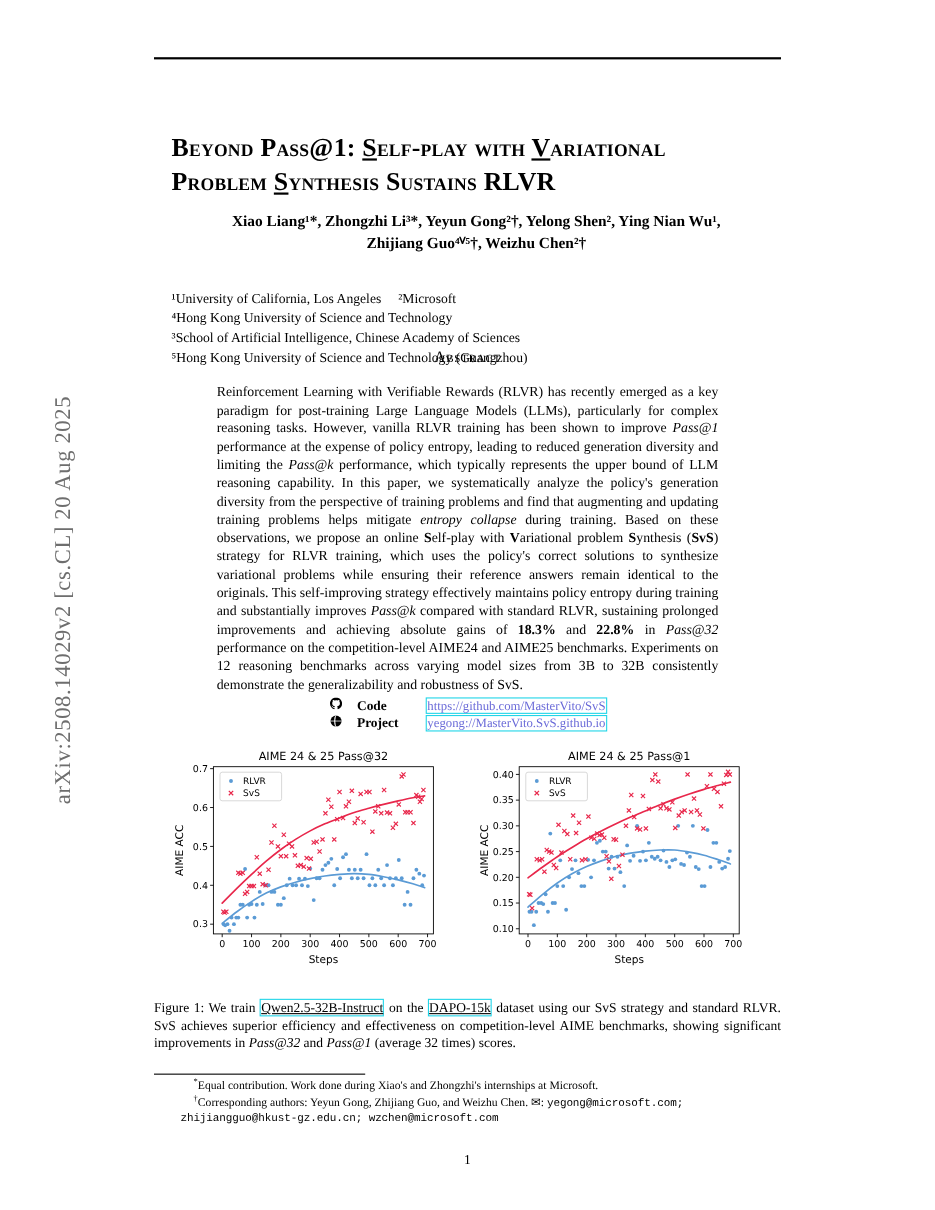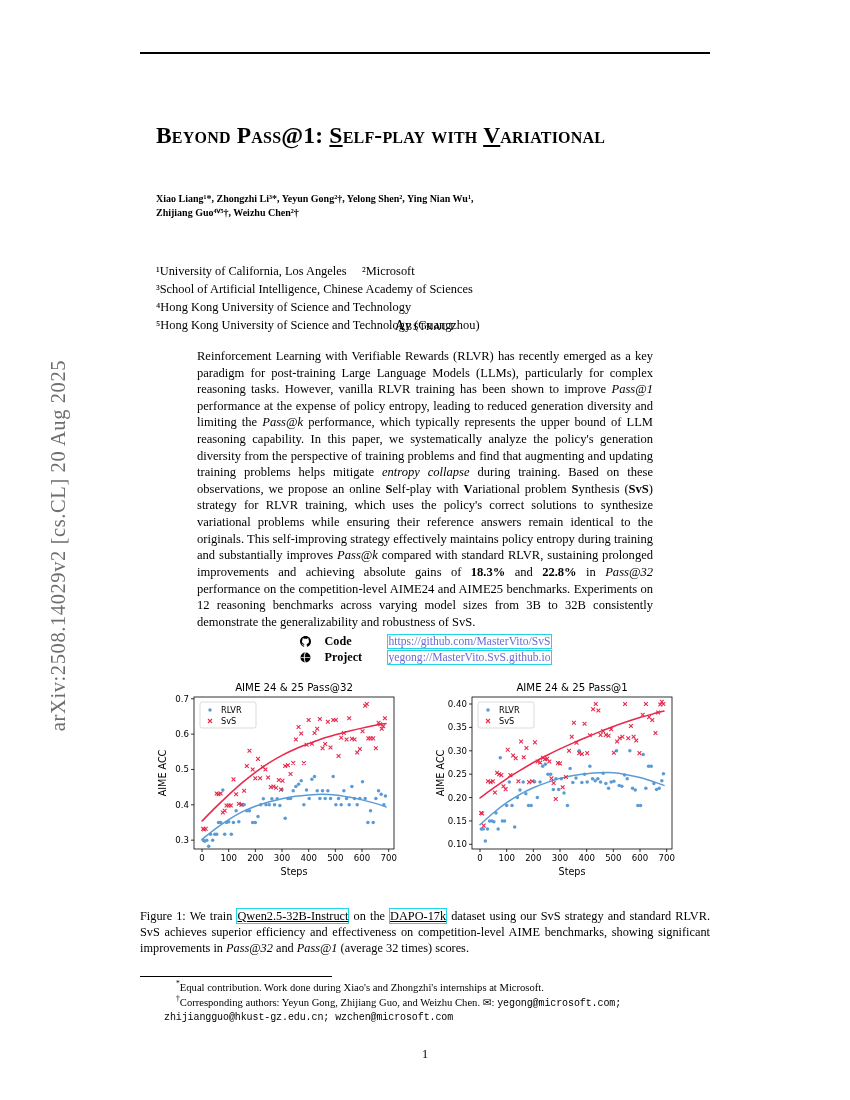--- a/index.html
+++ b/index.html
@@ -64,22 +64,23 @@
   .tl { display: block; }
   .sc { font-variant: small-caps; }
   .u { text-decoration: underline; }
 
   
   #authors {
     position: absolute;
     left: 16px;
     top: 188px;
     width: 554px;
-    font-size: 10px;
+    font-size: 14px;
     line-height: 1.42;
+    text-align: center;
   }
   #authors .names {
     font-weight: bold;
   }
   sup { font-size: 0.72em; vertical-align: super; line-height: 0; }
 
   #affils {
     position: absolute;
     left: 16px;
     top: 223px;
@@ -120,21 +121,21 @@
     left: 0;
     top: 630px;
     width: 570px;
     display: flex;
     flex-direction: column;
     align-items: center;
     gap: 1px;
   }
   .link-row {
     display: flex;
-    align-items: center;
+    align-items: flex-start;
     height: 15px;
     font-size: 11.6px;
   }
   .link-icon {
     width: 15px;
     text-align: center;
     font-size: 12px;
     line-height: 1;
     display: inline-flex;
     align-items: center;
@@ -227,31 +228,34 @@
 <div id="arxiv-stamp">arXiv:2508.14029v2  [cs.CL]  20 Aug 2025</div>
 
 <div id="page">
 
   <div id="top-rule"></div>
 
   <h1 id="title">
     <span class="tl">
       <span class="sc">Beyond Pass@1:  </span><span class="sc u">S</span><span class="sc">elf-play with </span><span class="sc u">V</span><span class="sc">ariational</span>
     </span>
+    <span class="tl">
+      <span class="sc">Problem </span><span class="sc u">S</span><span class="sc">ynthesis Sustains RLVR</span>
+    </span>
   </h1>
 
   <div id="authors">
     <div class="names">Xiao Liang¹*, Zhongzhi Li³*, Yeyun Gong²†, Yelong Shen², Ying Nian Wu¹,</div>
     <div class="names">Zhijiang Guo⁴ⱽ⁵†, Weizhu Chen²†</div>
   </div>
 
   <div id="affils">
     <div>¹University of California, Los Angeles     ²Microsoft</div>
+    <div>⁴Hong Kong University of Science and Technology</div>
     <div>³School of Artificial Intelligence, Chinese Academy of Sciences</div>
-    <div>⁴Hong Kong University of Science and Technology</div>
     <div>⁵Hong Kong University of Science and Technology (Guangzhou)</div>
   </div>
 
   <div id="abstract-head">Abstract</div>
   <div id="abstract-body">Reinforcement Learning with Verifiable Rewards (RLVR) has recently emerged as a key paradigm for post-training Large Language Models (LLMs), particularly for complex reasoning tasks. However, vanilla RLVR training has been shown to improve <i>Pass@1</i> performance at the expense of policy entropy, leading to reduced generation diversity and limiting the <i>Pass@k</i> performance, which typically represents the upper bound of LLM reasoning capability. In this paper, we systematically analyze the policy's generation diversity from the perspective of training problems and find that augmenting and updating training problems helps mitigate <i>entropy collapse</i> during training. Based on these observations, we propose an online <b>S</b>elf-play with <b>V</b>ariational problem <b>S</b>ynthesis (<b>SvS</b>) strategy for RLVR training, which uses the policy's correct solutions to synthesize variational problems while ensuring their reference answers remain identical to the originals. This self-improving strategy effectively maintains policy entropy during training and substantially improves <i>Pass@k</i> compared with standard RLVR, sustaining prolonged improvements and achieving absolute gains of <b>18.3%</b> and <b>22.8%</b> in <i>Pass@32</i> performance on the competition-level AIME24 and AIME25 benchmarks. Experiments on 12 reasoning benchmarks across varying model sizes from 3B to 32B consistently demonstrate the generalizability and robustness of SvS.</div>
 
   <div id="links">
     <div class="link-row">
       <span class="link-icon">
         <svg width="11" height="11" viewBox="0 0 16 16" aria-hidden="true">
@@ -670,21 +674,21 @@
           </g>
           <rect x="326" y="23" width="56" height="26" rx="2" fill="#ffffff" fill-opacity="0.88" stroke="#cccccc" stroke-width="0.7"></rect>
           <circle cx="336" cy="31" r="1.75" fill="#5B9BD5"></circle>
           <text x="347" y="34" class="ch-leg">RLVR</text>
           <path d="M334 40L338 44M334 44L338 40" stroke="#E8274B" stroke-width="1.1" fill="none"></path>
           <text x="347" y="45" class="ch-leg">SvS</text>
         </g>
       </svg>
   </div>
 
-  <div id="caption">Figure 1: We train <span class="boxed">Qwen2.5-32B-Instruct</span> on the <span class="boxed">DAPO-17k</span> dataset using our SvS strategy and standard RLVR. SvS achieves superior efficiency and effectiveness on competition-level AIME benchmarks, showing significant improvements in <i>Pass@32</i> and <i>Pass@1</i> (average 32 times) scores.</div>
+  <div id="caption">Figure 1: We train <span class="boxed">Qwen2.5-32B-Instruct</span> on the <span class="boxed">DAPO-15k</span> dataset using our SvS strategy and standard RLVR. SvS achieves superior efficiency and effectiveness on competition-level AIME benchmarks, showing significant improvements in <i>Pass@32</i> and <i>Pass@1</i> (average 32 times) scores.</div>
 
   <div id="footnote-rule"></div>
   <div id="footnotes">
     <div class="fn"><sup>*</sup>Equal contribution. Work done during Xiao's and Zhongzhi's internships at Microsoft.</div>
     <div class="fn"><sup>†</sup>Corresponding authors: Yeyun Gong, Zhijiang Guo, and Weizhu Chen. ✉: <span class="mono">yegong@microsoft.com;</span><br><span class="mono">zhijiangguo@hkust-gz.edu.cn; wzchen@microsoft.com</span></div>
   </div>
 
   <div id="page-number">1</div>
 </div>
 

